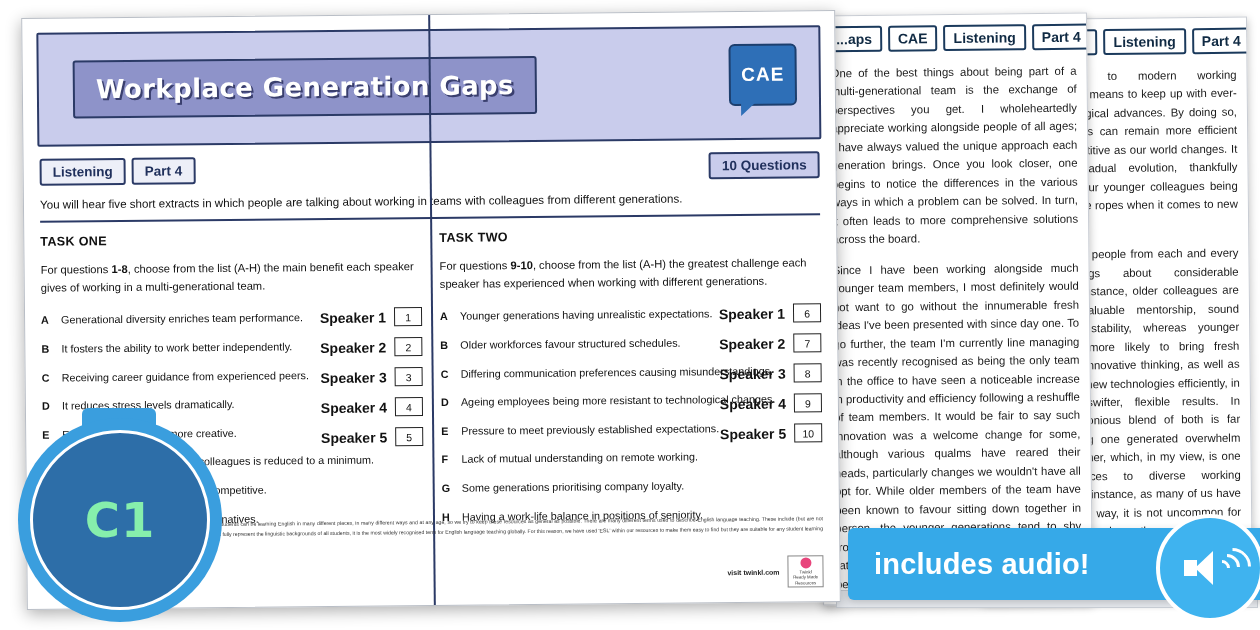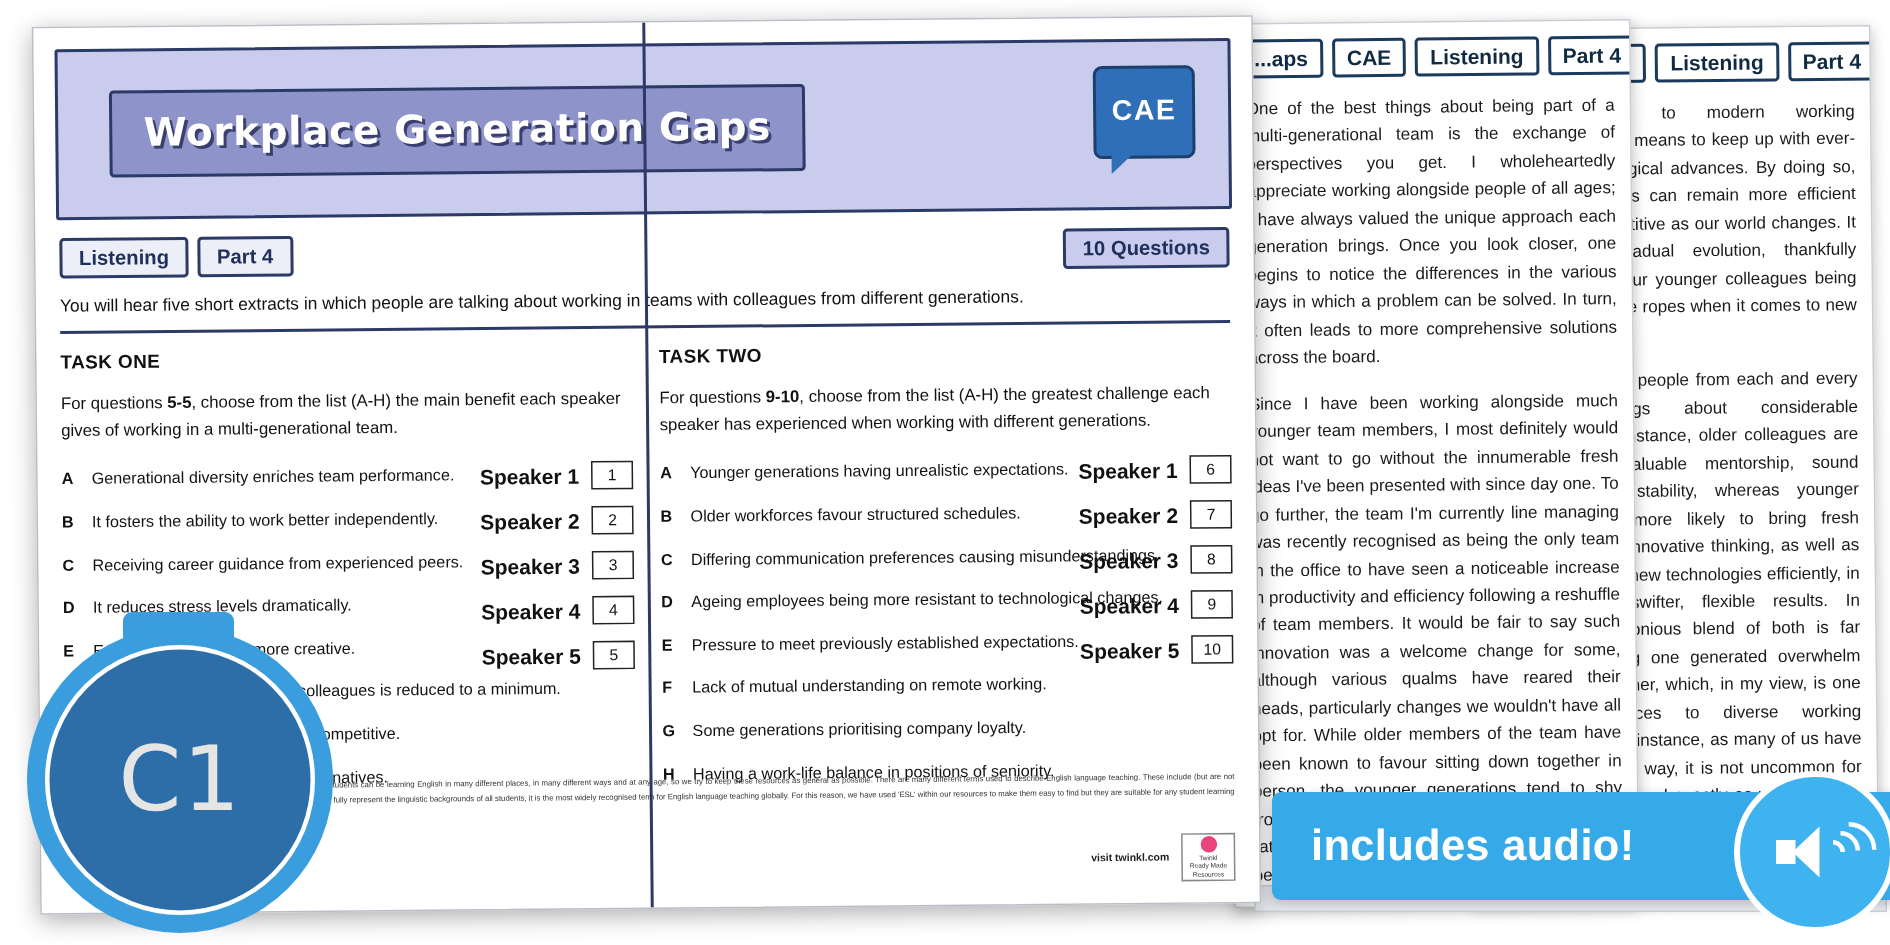--- a/index.html
+++ b/index.html
@@ -158,21 +158,21 @@
     position:absolute;inset:0;border-radius:50%;
     background:#3a9ede;
   }
   .c1-inner{
     position:absolute;left:12px;top:12px;right:12px;bottom:12px;border-radius:50%;
     background:#2d6ea8;
     border:3px solid #ffffff;
     display:flex;align-items:center;justify-content:center;
   }
   .c1-inner span{
-    color:#e5e5e5;font-size:60px;font-weight:normal;letter-spacing:1px;
+    color:#86efac;font-size:48px;font-weight:bold;letter-spacing:1px;
     font-family:"DejaVu Sans", sans-serif;
   }
   .c1-tab{
     position:absolute;left:64px;top:-10px;width:74px;height:34px;
     background:#3a9ede;border-radius:6px 6px 0 0;
   }
 
   
   .audio-banner{
     position:absolute;left:848px;top:528px;width:420px;height:72px;
@@ -268,21 +268,21 @@
 
     <div class="lead">You will hear five short extracts in which people are talking about working in teams with colleagues from different generations.</div>
     <div class="rule"></div>
 
     <div class="tasks">
       <div class="divider-v"></div>
 
       <div class="task">
         <div class="task-title">TASK ONE</div>
         <div class="task-instr">
-          <span>For questions </span><b>5-5</b><span>, choose from the list (A-H) the main benefit each speaker gives of working in a multi-generational team.</span>
+          <span>For questions </span><b>1-8</b><span>, choose from the list (A-H) the main benefit each speaker gives of working in a multi-generational team.</span>
         </div>
         <div class="opts">
           <div class="opt">
             <div class="ltr">A</div>
             <div>Generational diversity enriches team performance.</div>
           </div>
           <div class="opt">
             <div class="ltr">B</div>
             <div>It fosters the ability to work better independently.</div>
           </div>

